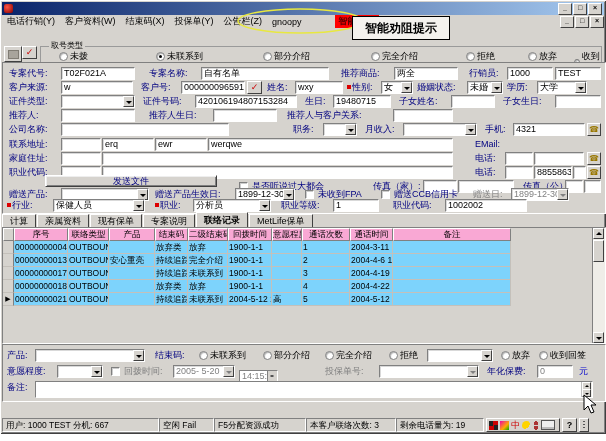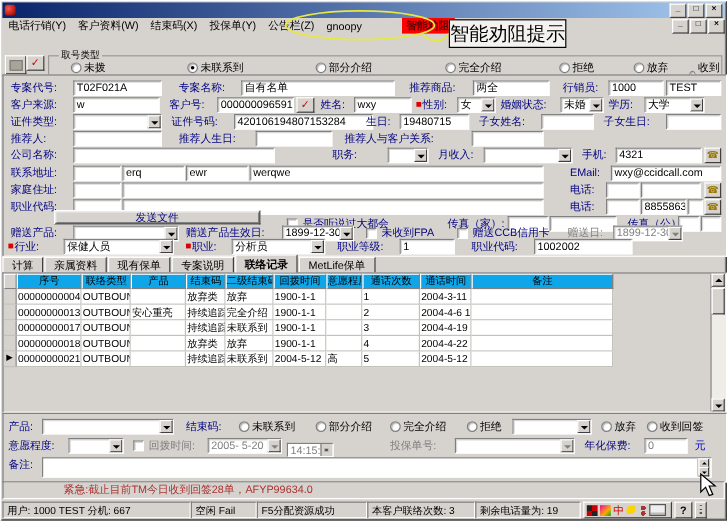--- a/index.html
+++ b/index.html
@@ -71,23 +71,23 @@
       border:1px solid;border-color:#808080 #fff #fff #808080;}
   
   #tabbar{position:absolute;left:2px;top:214px;right:2px;height:13px;display:flex;align-items:flex-end;}
   .tab{height:12px;line-height:12px;padding:0 7px;font-size:9px;background:#d6d3ce;color:#000;
       border:1px solid;border-color:#fff #404040 #d6d3ce #fff;border-bottom:none;margin-right:1px;}
   .tab.active{height:14px;line-height:14px;font-weight:bold;position:relative;z-index:2;}
   
   #tablearea{position:absolute;left:2px;top:227px;width:602px;height:115px;background:#d6d3ce;
       border:1px solid;border-color:#808080 #fff #fff #808080;overflow:hidden;}
   #thead,.tr{display:flex;height:13px;}
-  .th{box-sizing:border-box;background:#0ea5e9;border:1px solid;border-color:#fff #808080 #808080 #fff;
+  .th{box-sizing:border-box;background:#f9a8d4;border:1px solid;border-color:#fff #808080 #808080 #fff;
       font-size:8.5px;line-height:11px;text-align:center;color:#000;overflow:hidden;white-space:nowrap;}
-  .td{box-sizing:border-box;background:#ffffff;border-right:1px solid #c4c0ba;border-bottom:1px solid #c4c0ba;
+  .td{box-sizing:border-box;background:#7dd3fc;border-right:1px solid #c4c0ba;border-bottom:1px solid #c4c0ba;
       font-size:8.5px;line-height:12px;color:#000;overflow:hidden;white-space:nowrap;padding:0 1px;}
   .sel{width:11px;background:#d6d3ce;border-right:1px solid #808080;text-align:center;font-size:7px;line-height:12px;}
   .c0{width:54px}.c1{width:41px}.c2{width:46px}.c3{width:33px}.c4{width:40px}
   .c5{width:44px}.c6{width:30px}.c7{width:48px;}.c8{width:43px}.c9{width:118px}
   .th.sel{border-color:#fff #808080 #808080 #fff;}
   #vscroll{position:absolute;right:0;top:0;width:12px;bottom:0;background:#efede8;
       border-left:1px solid #808080;}
   .sbtn{position:absolute;left:0;width:11px;height:11px;background:#d6d3ce;
       border:1px solid;border-color:#fff #404040 #404040 #fff;box-sizing:border-box;}
   .sbtn i{position:absolute;left:2px;width:0;height:0;border:3px solid transparent;}
@@ -126,22 +126,22 @@
   .imeicon{width:9px;height:9px;flex:none;}
   #qbtn{position:absolute;left:560px;top:0;width:15px;height:14px;box-sizing:border-box;background:#d6d3ce;
       border:1px solid;border-color:#fff #404040 #404040 #fff;font-size:9px;line-height:12px;
       text-align:center;color:#000;font-weight:bold;}
   #handle{position:absolute;left:577px;top:0;width:10px;height:14px;box-sizing:border-box;background:#d6d3ce;
       border:1px solid;border-color:#fff #404040 #404040 #fff;}
   #handle::after{content:"";position:absolute;left:3px;top:2px;width:2px;height:8px;
       background:repeating-linear-gradient(#555 0 1px,transparent 1px 3px);}
   
   #annot{position:absolute;left:0;top:0;width:606px;height:441px;pointer-events:none;z-index:40;}
-  #callout{position:absolute;left:374px;top:16px;width:96px;height:22px;background:#f4f2ee;
-      border:1px solid #000;z-index:50;font-size:16px;font-weight:normal;color:#000;
+  #callout{position:absolute;left:352px;top:16px;width:96px;height:22px;background:#f4f2ee;
+      border:1px solid #000;z-index:50;font-size:12px;font-weight:bold;color:#000;
       display:flex;align-items:center;justify-content:center;white-space:nowrap;}
   #cursor{position:absolute;left:580px;top:394px;z-index:60;pointer-events:none;}
 </style>
 </head>
 <body>
 
 <div id="win">
 
   <div id="titlebar">
     <span class="appicon"></span>
@@ -265,55 +265,54 @@
       <span class="fld combo" style="left:378px;width:32px"><span>女</span><i class="ar"></i></span>
       <span class="lbl" style="left:414px">婚姻状态:</span>
       <span class="fld combo" style="left:464px;width:36px"><span>未婚</span><i class="ar"></i></span>
       <span class="lbl" style="left:504px">学历:</span>
       <span class="fld combo" style="left:534px;width:50px"><span>大学</span><i class="ar"></i></span>
     </div>
     <div class="row" style="top:32px">
       <span class="lbl" style="left:6px">证件类型:</span>
       <span class="fld combo" style="left:58px;width:74px"><span></span><i class="ar"></i></span>
       <span class="lbl" style="left:140px">证件号码:</span>
-      <span class="fld" style="left:192px;width:116px">420106194807153284</span>
+      <span class="fld" style="left:192px;width:102px">420106194807153284</span>
       <span class="lbl" style="left:302px">生日:</span>
       <span class="fld" style="left:330px;width:58px">19480715</span>
       <span class="lbl" style="left:396px">子女姓名:</span>
       <span class="fld" style="left:448px;width:44px"></span>
       <span class="lbl" style="left:500px">子女生日:</span>
       <span class="fld" style="left:552px;width:46px"></span>
     </div>
     <div class="row" style="top:46px">
       <span class="lbl" style="left:6px">推荐人:</span>
       <span class="fld" style="left:58px;width:74px"></span>
       <span class="lbl" style="left:146px">推荐人生日:</span>
       <span class="fld" style="left:210px;width:64px"></span>
       <span class="lbl" style="left:284px">推荐人与客户关系:</span>
       <span class="fld" style="left:390px;width:60px"></span>
     </div>
     <div class="row" style="top:60px">
       <span class="lbl" style="left:6px">公司名称:</span>
       <span class="fld" style="left:58px;width:168px"></span>
-      <span class="lbl" style="left:274px">职务:</span>
+      <span class="lbl" style="left:290px">职务:</span>
       <span class="fld combo" style="left:320px;width:34px"><span></span><i class="ar"></i></span>
       <span class="lbl" style="left:362px">月收入:</span>
       <span class="fld combo" style="left:400px;width:74px"><span></span><i class="ar"></i></span>
       <span class="lbl" style="left:482px">手机:</span>
       <span class="fld" style="left:510px;width:72px">4321</span>
       <span class="dialbtn" style="left:584px">☎</span>
     </div>
     <div class="row" style="top:75px">
       <span class="lbl" style="left:6px">联系地址:</span>
       <span class="fld" style="left:58px;width:40px"></span>
       <span class="fld" style="left:99px;width:52px">erq</span>
       <span class="fld" style="left:152px;width:52px">ewr</span>
       <span class="fld" style="left:205px;width:245px">werqwe</span>
       <span class="lbl" style="left:472px">EMail:</span>
-      <span class="fld" style="left:506px;width:92px">wxy@ccidcall.com</span>
     </div>
     <div class="row" style="top:89px">
       <span class="lbl" style="left:6px">家庭住址:</span>
       <span class="fld" style="left:58px;width:40px"></span>
       <span class="fld" style="left:99px;width:351px"></span>
       <span class="lbl" style="left:472px">电话:</span>
       <span class="fld" style="left:502px;width:28px"></span>
       <span class="fld" style="left:531px;width:50px"></span>
       <span class="dialbtn" style="left:584px">☎</span>
     </div>
@@ -516,21 +515,20 @@
         <span class="sbtn up" style="top:0">
             <i></i>
           </span>
         <span class="sbtn dn">
             <i></i>
           </span>
       </span>
     </div>
   </div>
 
-  <div id="ticker">紧急:截止目前TM今日收到回签28单，AFYP99634.0</div>
 
   <div id="statusbar">
     <span class="sp" style="left:0;width:157px">用户: 1000 TEST 分机: 667</span>
     <span class="sp" style="left:157px;width:55px">空闲 Fail</span>
     <span class="sp" style="left:212px;width:92px">F5分配资源成功</span>
     <span class="sp" style="left:304px;width:90px">本客户联络次数: 3</span>
     <span class="sp" style="left:394px;width:88px">剩余电话量为: 19</span>
     <span id="imebar">
       <i class="imeicon" style="background:conic-gradient(#c00 25%,#222 0 50%,#c00 0 75%,#222 0)"></i>
       <i class="imeicon" style="background:linear-gradient(135deg,#e0a,#fa0 60%,#0a0)"></i>

